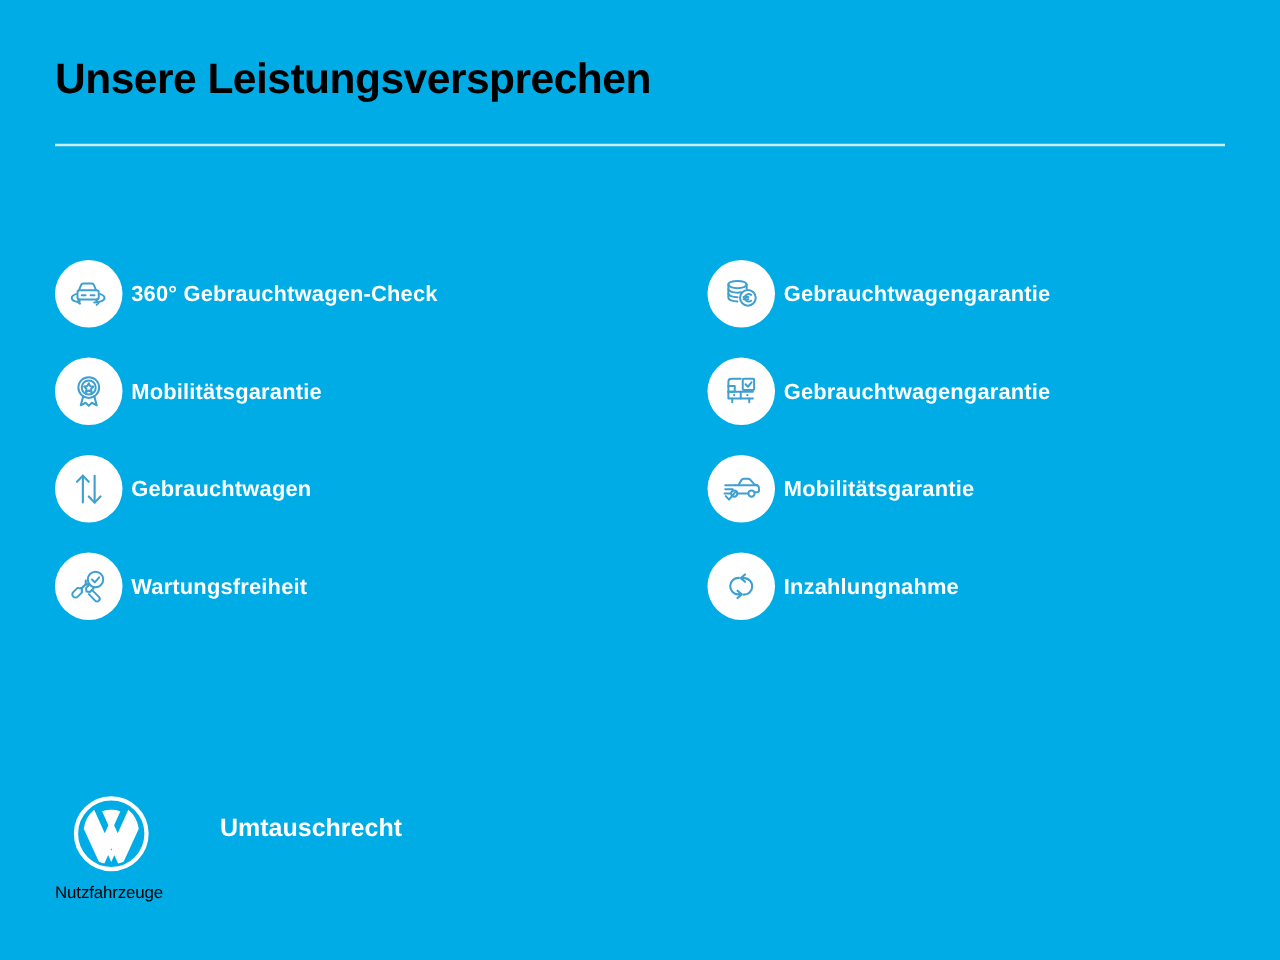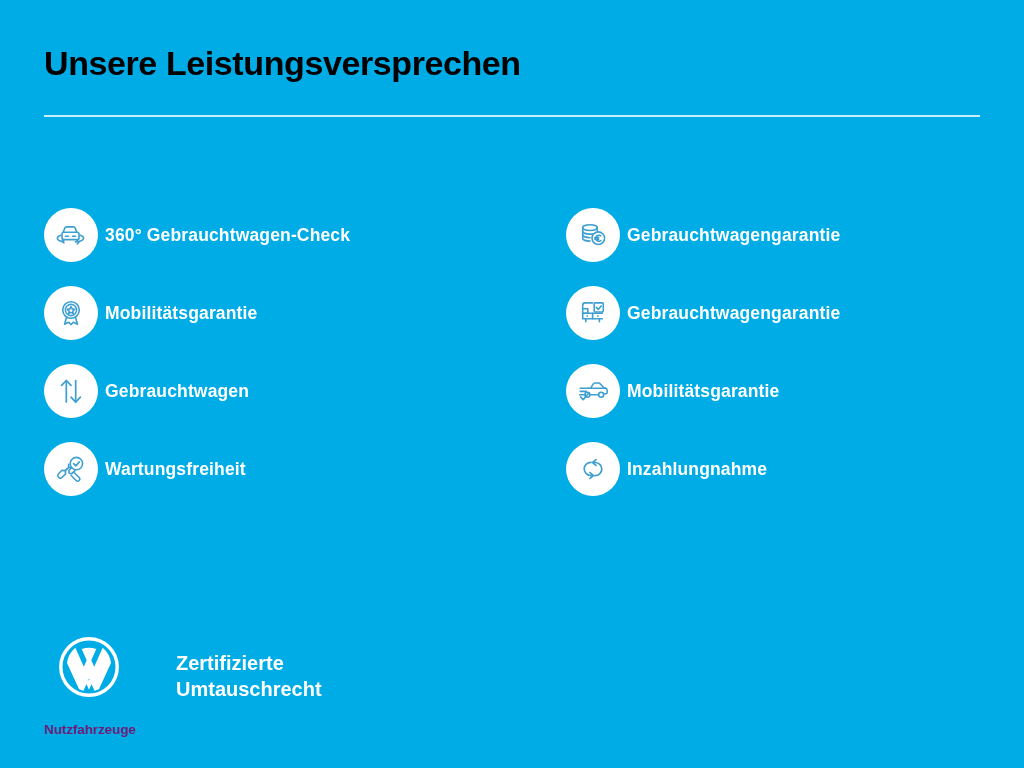--- a/index.html
+++ b/index.html
@@ -98,24 +98,24 @@
     position: relative;
     width: 106px;
   }
   #vw-logo {
     display: block;
     width: 62px;
     height: 62px;
     margin-left: 14px;
   }
   #brand-subline {
-    margin-top: 24px;
-    color: #701a75;
+    margin-top: 8px;
+    color: #000000;
     font-size: 13.5px;
-    font-weight: 700;
+    font-weight: 400;
     letter-spacing: -0.1px;
     white-space: nowrap;
   }
   #brand-claim {
     margin-top: 14px;
     color: #ffffff;
     font-size: 20px;
     font-weight: 700;
     line-height: 1.32;
     white-space: nowrap;
@@ -275,18 +275,17 @@
                  L50.0 68.6
                  L41.1 88.4
                  A38 38 0 0 1 34.0 86.0
                  L14.5 43.4
                  A38.2 38.2 0 0 1 28.0 18.9 Z"></path>
         <circle cx="50" cy="50" r="38.2" fill="none" stroke="#ffffff" stroke-width="0"></circle>
       </svg>
       <div id="brand-subline">Nutzfahrzeuge</div>
     </div>
     <div id="brand-claim">
-      <div>Zertifizierte</div>
       <div>Umtauschrecht</div>
     </div>
   </div>
 
 </div>
 
 </body></html>

